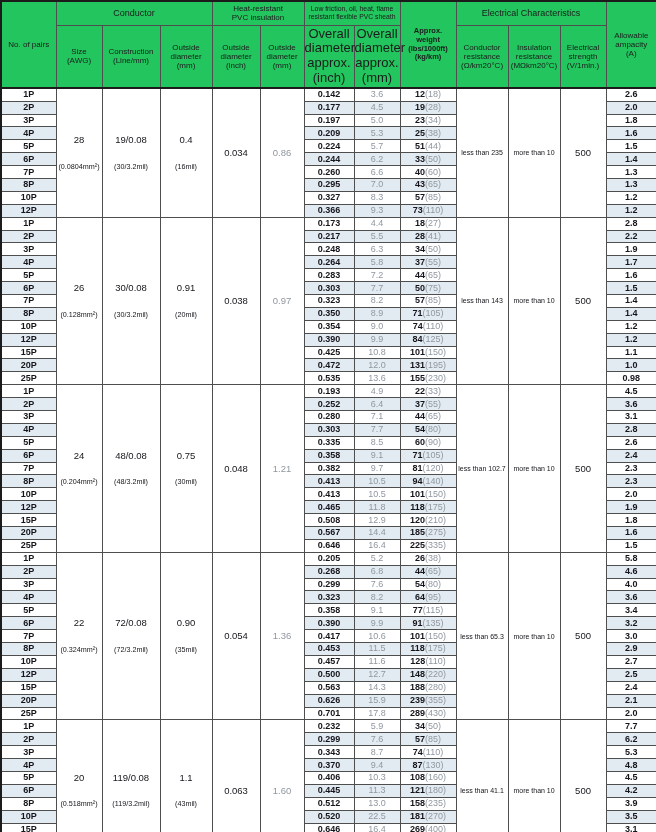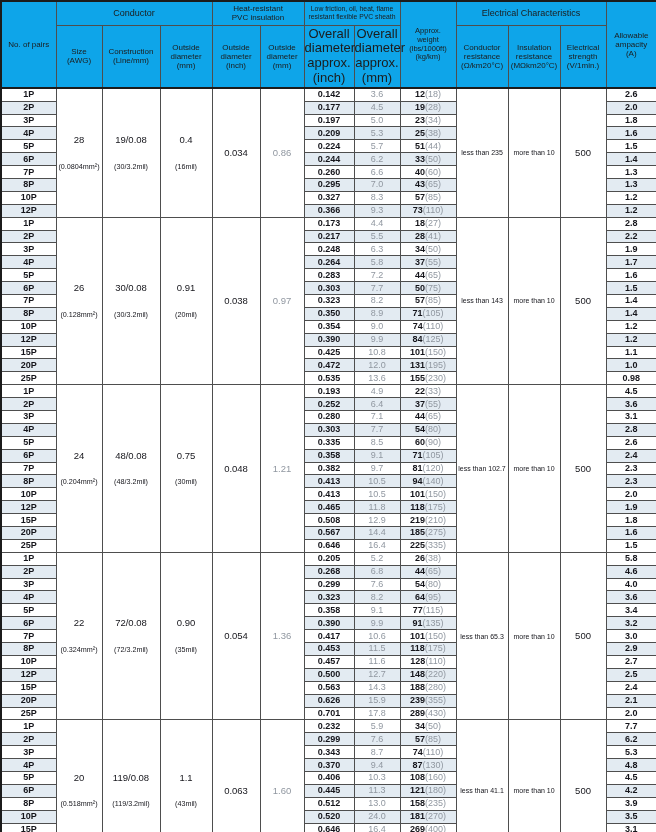--- a/index.html
+++ b/index.html
@@ -1,26 +1,26 @@
 <!DOCTYPE html>
 <html><head>
 <meta charset="utf-8">
 <style>
   html,body{margin:0;padding:0;background:#fff;}
   .wrap{width:656px;}
   table{border-collapse:collapse;table-layout:fixed;width:656px;border:2px solid #1b1b1b;
         font-family:"Liberation Sans",sans-serif;}
-  thead th{background:#0ea5e9;border:1px solid #4e4e4e;font-size:8px;font-weight:400;
+  thead th{background:#22c55e;border:1px solid #4e4e4e;font-size:8px;font-weight:400;
            color:#1c1c1c;white-space:pre-line;line-height:1.15;padding:1px 0;vertical-align:middle;}
   thead tr.r1{height:24px;}
   thead tr.r2{height:18px;}
   th.group{font-size:9px;}
   th.tiny{font-size:6.8px;}
   th.mid{font-size:13px;}
-  th.wt{font-size:7.5px;}
+  th.wt{font-size:7.5px;font-weight:bold;}
   tbody td{border:1px solid #4e4e4e;text-align:center;vertical-align:middle;font-size:9px;
            line-height:1;padding:0;color:#15151b;background:transparent;}
   tbody tr{height:12.9px;}
   tr.alt{background:#e3ebf2;}
   .dark{font-weight:700;color:#15151b;}
   .gray{color:#9097a0;font-weight:400;}
   .small{font-size:7px;}
   .big{font-size:9.5px;}
   .main{font-size:9.5px;line-height:1.1;}
   .sub{font-size:7.2px;line-height:1.1;margin-top:17px;}
@@ -374,21 +374,21 @@
           <td class="dark"><span class="dark">12P</span></td>
           <td class="dark"><span class="dark">0.465</span></td>
           <td class="gray"><span class="gray">11.8</span></td>
           <td><span class="dark">118</span><span class="gray">(175)</span></td>
           <td class="dark"><span class="dark">1.9</span></td>
         </tr>
         <tr>
           <td class="dark"><span class="dark">15P</span></td>
           <td class="dark"><span class="dark">0.508</span></td>
           <td class="gray"><span class="gray">12.9</span></td>
-          <td><span class="dark">219</span><span class="gray">(210)</span></td>
+          <td><span class="dark">120</span><span class="gray">(210)</span></td>
           <td class="dark"><span class="dark">1.8</span></td>
         </tr>
         <tr class="alt">
           <td class="dark"><span class="dark">20P</span></td>
           <td class="dark"><span class="dark">0.567</span></td>
           <td class="gray"><span class="gray">14.4</span></td>
           <td><span class="dark">185</span><span class="gray">(275)</span></td>
           <td class="dark"><span class="dark">1.6</span></td>
         </tr>
         <tr>
@@ -568,21 +568,21 @@
         <tr>
           <td class="dark"><span class="dark">8P</span></td>
           <td class="dark"><span class="dark">0.512</span></td>
           <td class="gray"><span class="gray">13.0</span></td>
           <td><span class="dark">158</span><span class="gray">(235)</span></td>
           <td class="dark"><span class="dark">3.9</span></td>
         </tr>
         <tr class="alt">
           <td class="dark"><span class="dark">10P</span></td>
           <td class="dark"><span class="dark">0.520</span></td>
-          <td class="gray"><span class="gray">24.0</span></td>
+          <td class="gray"><span class="gray">22.5</span></td>
           <td><span class="dark">181</span><span class="gray">(270)</span></td>
           <td class="dark"><span class="dark">3.5</span></td>
         </tr>
         <tr>
           <td class="dark"><span class="dark">15P</span></td>
           <td class="dark"><span class="dark">0.646</span></td>
           <td class="gray"><span class="gray">16.4</span></td>
           <td><span class="dark">269</span><span class="gray">(400)</span></td>
           <td class="dark"><span class="dark">3.1</span></td>
         </tr>

